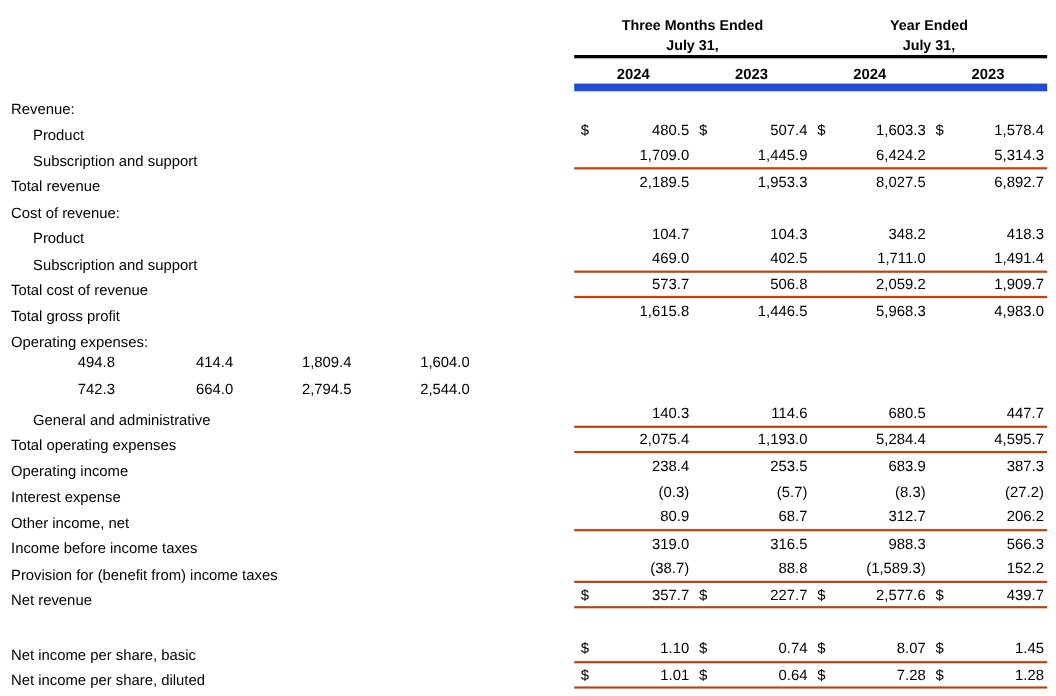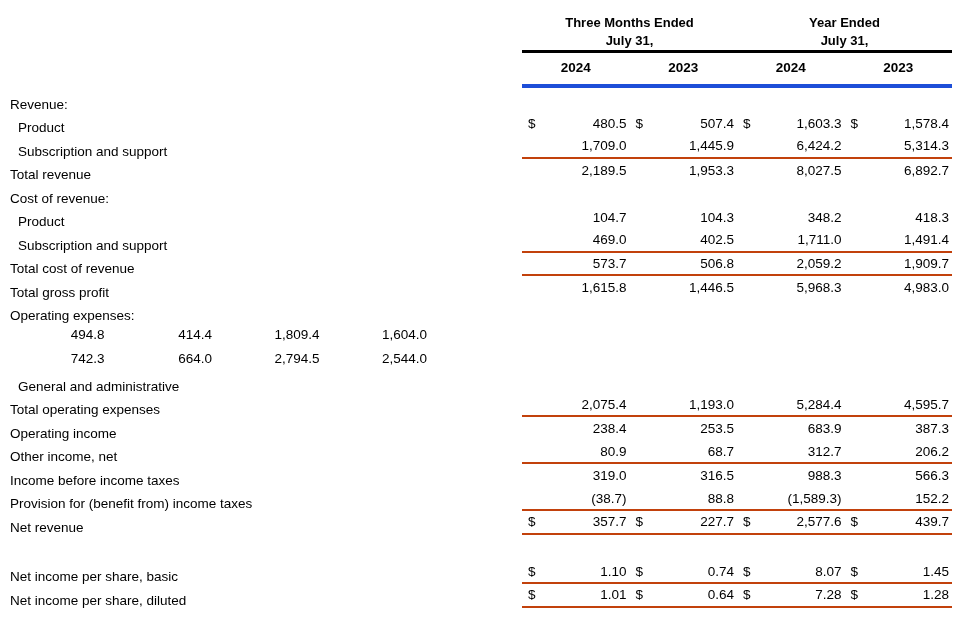--- a/index.html
+++ b/index.html
@@ -30,41 +30,41 @@
     text-align: center;
     font-weight: bold;
     font-size: 13px;
     height: 22px;
     line-height: 22px;
   }
   .h-flex.h-sub .h-group { height: 16px; line-height: 14px; }
   .h-rule { border-bottom: 3px solid #000; }
   .h-years {
     display: flex;
-    border-bottom: 4px solid #1d4ed8;
+    border-bottom: 7px solid #1d4ed8;
     padding-top: 7px;
-    padding-bottom: 9px;
+    padding-bottom: 1px;
   }
   .h-year {
     flex: 1;
     text-align: center;
     font-weight: bold;
     font-size: 13.5px;
   }
 
   
   .row { display: flex; height: 23.5px; align-items: flex-end; }
   .lbl {
     flex: 0 0 522px;
     box-sizing: border-box;
     padding-left: 10px;
     font-size: 13.5px;
     white-space: nowrap;
   }
-  .lbl.indent { padding-left: 18px; }
+  .lbl.indent { padding-left: 30px; }
   .nums {
     flex: 0 0 430px;
     display: flex;
     height: 100%;
     align-items: center;
     box-sizing: border-box;
   }
   .nums.rule-below { border-bottom: 2px solid #c2410c; }
   .cell {
     flex: 1;
@@ -351,20 +351,38 @@
             <span class="val">2,794.5</span>
           </div>
           <div class="cell">
             <span class="cur"></span>
             <span class="val">2,544.0</span>
           </div>
         </div>
       </div>
       <div class="row">
         <div class="lbl indent">General and administrative</div>
+        <div class="nums rule-below">
+          <div class="cell">
+            <span class="cur"></span>
+            <span class="val">140.3</span>
+          </div>
+          <div class="cell">
+            <span class="cur"></span>
+            <span class="val">114.6</span>
+          </div>
+          <div class="cell">
+            <span class="cur"></span>
+            <span class="val">680.5</span>
+          </div>
+          <div class="cell">
+            <span class="cur"></span>
+            <span class="val">447.7</span>
+          </div>
+        </div>
       </div>
       <div class="row">
         <div class="lbl">Total operating expenses</div>
         <div class="nums rule-below">
           <div class="cell">
             <span class="cur"></span>
             <span class="val">2,075.4</span>
           </div>
           <div class="cell">
             <span class="cur"></span>
@@ -395,20 +413,41 @@
             <span class="cur"></span>
             <span class="val">683.9</span>
           </div>
           <div class="cell">
             <span class="cur"></span>
             <span class="val">387.3</span>
           </div>
         </div>
       </div>
       <div class="row">
+        <div class="lbl">Interest expense</div>
+        <div class="nums">
+          <div class="cell">
+            <span class="cur"></span>
+            <span class="val">(0.3)</span>
+          </div>
+          <div class="cell">
+            <span class="cur"></span>
+            <span class="val">(5.7)</span>
+          </div>
+          <div class="cell">
+            <span class="cur"></span>
+            <span class="val">(8.3)</span>
+          </div>
+          <div class="cell">
+            <span class="cur"></span>
+            <span class="val">(27.2)</span>
+          </div>
+        </div>
+      </div>
+      <div class="row">
         <div class="lbl">Other income, net</div>
         <div class="nums rule-below">
           <div class="cell">
             <span class="cur"></span>
             <span class="val">80.9</span>
           </div>
           <div class="cell">
             <span class="cur"></span>
             <span class="val">68.7</span>
           </div>

